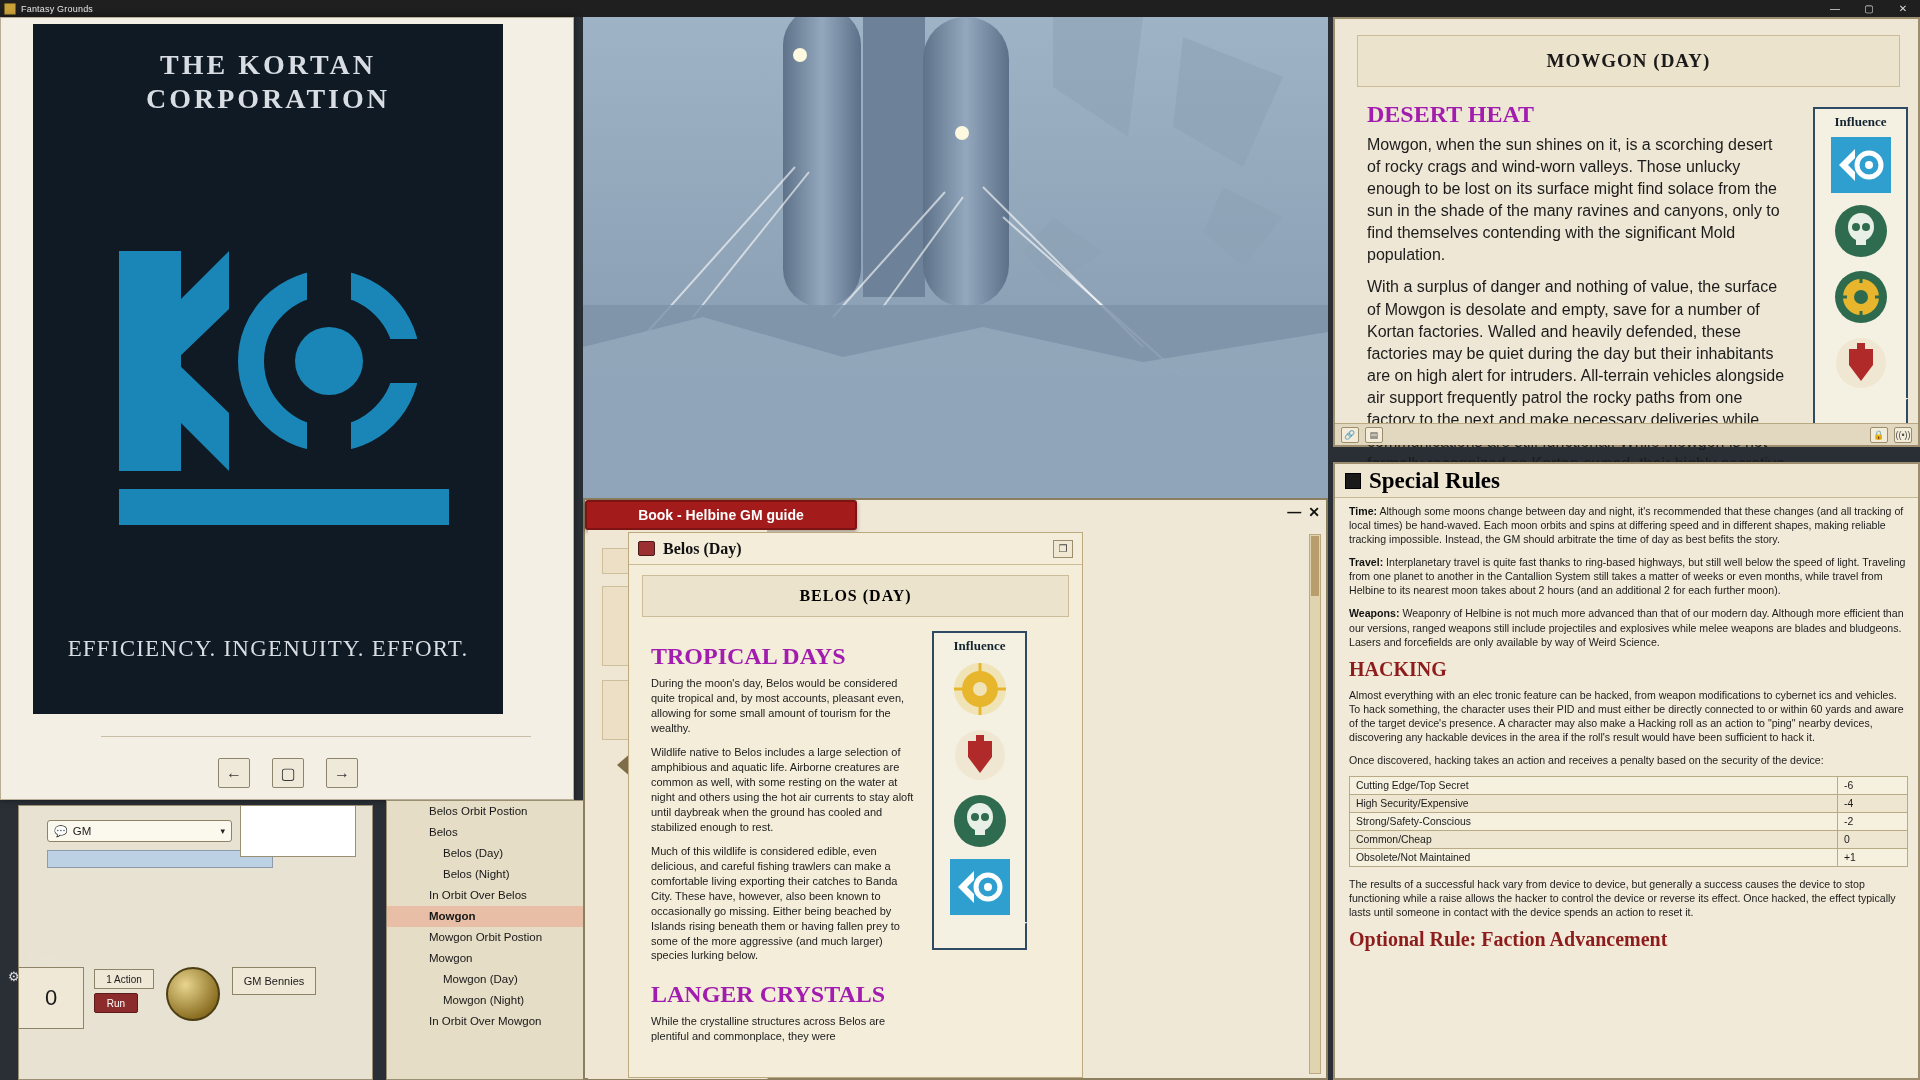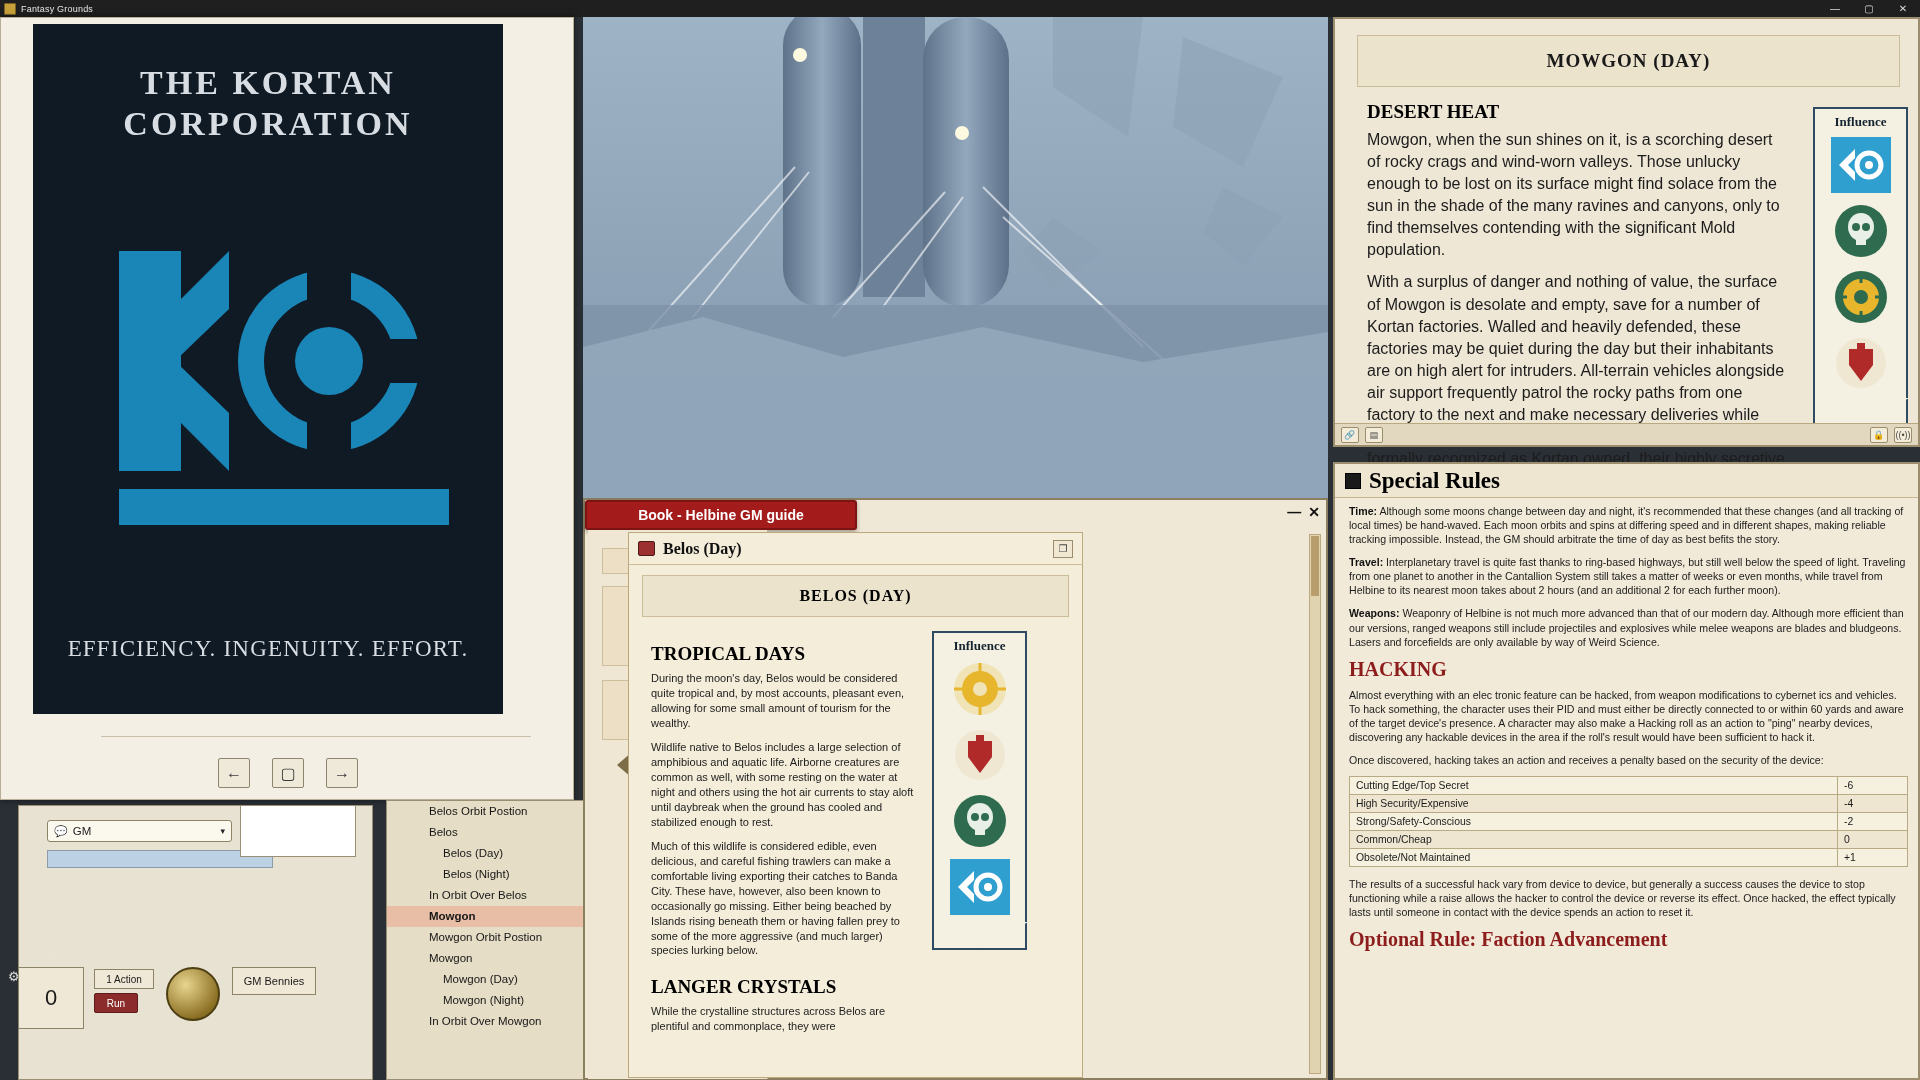--- a/index.html
+++ b/index.html
@@ -38,21 +38,21 @@
     background:#f3efe4;
     border:1px solid #b8ae95;
     box-shadow:0 0 6px rgba(0,0,0,.5);
   }
   #poster-inner {
     position:absolute; left:32px; top:6px; width:470px; height:690px;
     background:#0f1a24;
   }
   .poster-title {
     color:#d8dde3; text-align:center; font-family:"Liberation Serif", serif;
-    font-size:34px; letter-spacing:3px; line-height:1.22; padding-top:38px;
+    font-size:28px; letter-spacing:3px; line-height:1.22; padding-top:24px;
     font-weight:600;
   }
   .poster-logo { position:absolute; left:46px; top:165px; width:380px; height:345px; }
   .poster-tag {
     position:absolute; left:0; right:0; bottom:52px; text-align:center;
     color:#d8dde3; font-family:"Liberation Serif", serif; font-size:23px;
     letter-spacing:1.2px;
   }
   #poster-sep {
     position:absolute; left:100px; top:718px; width:430px; height:1px; background:#c9bfa7;
@@ -91,22 +91,22 @@
     position:absolute; left:22px; top:16px; width:543px; height:52px;
     background:#ece3cd; border:1px solid #cbbd9a;
     display:flex; align-items:center; justify-content:center;
   }
   #mowgon-head .h-title {
     font-family:"Liberation Serif", serif; font-weight:bold; font-size:19px; color:#1a1a1a;
     letter-spacing:1px;
   }
   #mowgon-body { position:absolute; left:32px; top:82px; width:420px; }
   .sect-head {
-    font-family:"Liberation Serif", serif; color:#000000; font-weight:bold;
-    font-size:19px; margin-bottom:6px;
+    font-family:"Liberation Serif", serif; color:#a21caf; font-weight:bold;
+    font-size:24px; margin-bottom:6px;
   }
   .para { font-size:16px; line-height:1.38; color:#1c1c1c; margin-bottom:10px; text-align:left; }
   
   .influence {
     width:95px; border:2px solid #2f4a63; background:#f4f0e2;
   }
   .influence .inf-title {
     text-align:center; font-family:"Liberation Serif", serif; font-weight:bold;
     font-size:13px; padding:5px 16px 4px; color:#13232f;
   }

